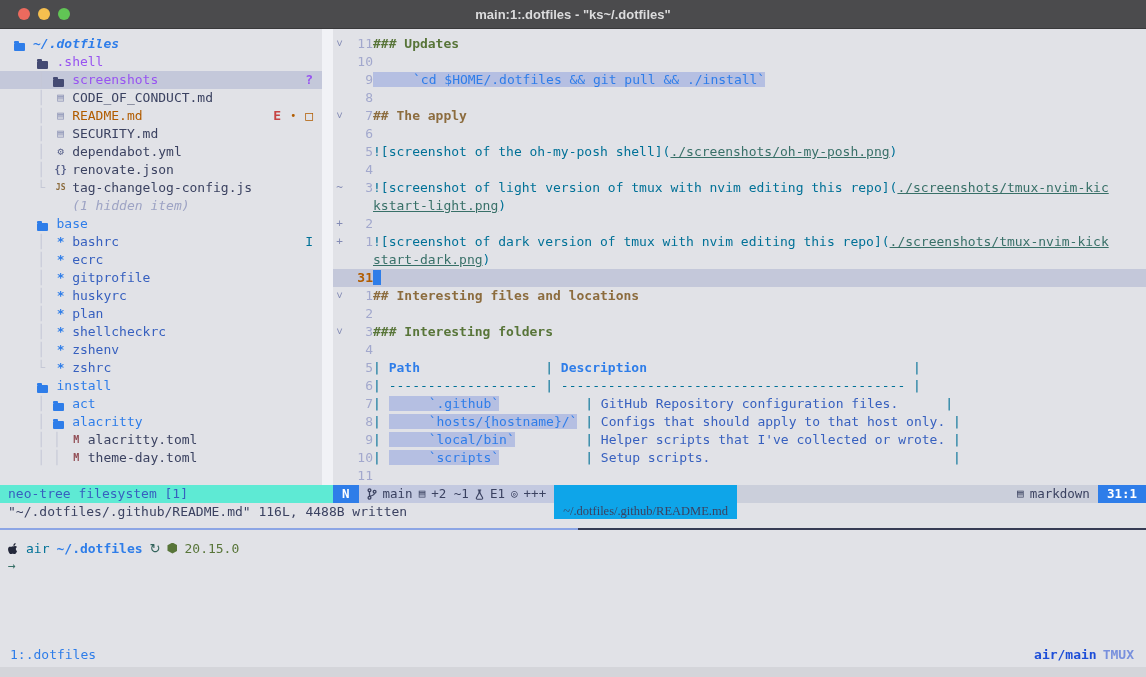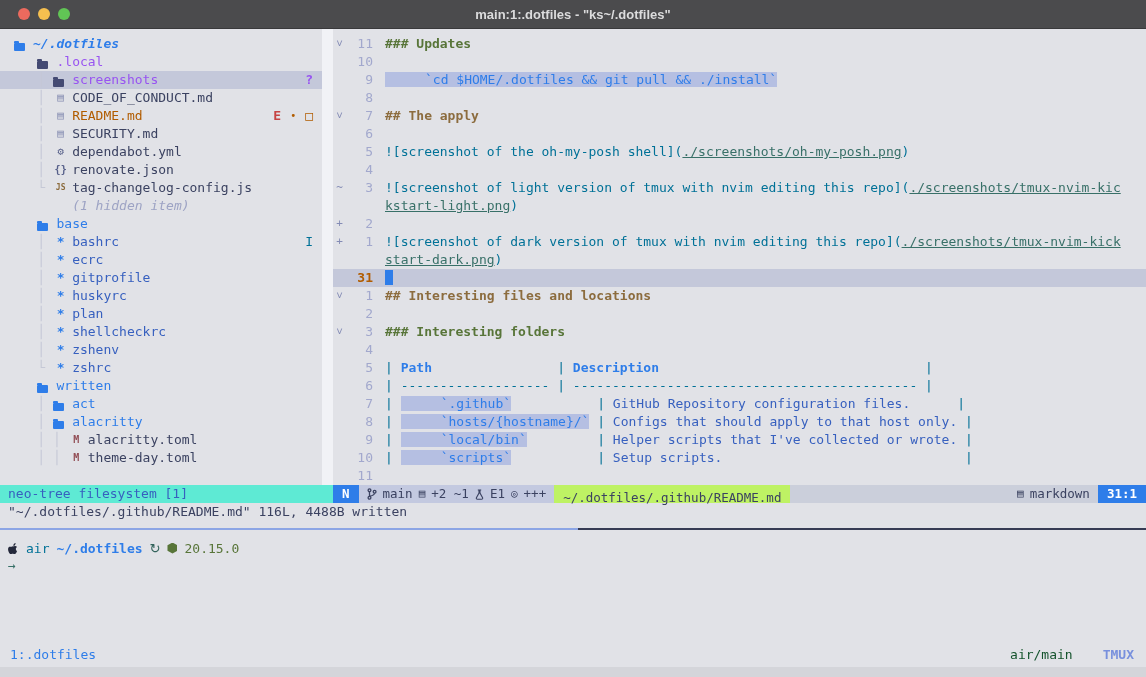--- a/index.html
+++ b/index.html
@@ -50,35 +50,35 @@
   .b-teal{color:#007197;}
   .neo-status{height:18px;line-height:18px;background:#5eead4;color:#3760bf;padding-left:8px;}
   
   .right{flex:1;display:flex;flex-direction:column;min-width:0;}
   .buf{height:456px;padding-top:6px;box-sizing:border-box;background:#e1e2e7;}
   .erow{height:18px;line-height:18px;display:flex;}
   .erow.cur{background:#c4c8da;}
   .fmark{width:13px;flex:none;text-align:center;color:#848cb5;font-size:11px;}
   .lnum{width:27px;flex:none;text-align:right;color:#a2a8cd;}
   .lnum.curn{color:#b15c00;font-weight:bold;}
-  .segs{white-space:pre;margin-left:12px;}
+  .segs{white-space:pre;margin-left:0;}
   .sg.h2{color:#8c6c3e;font-weight:bold;}
   .sg.h3{color:#587539;font-weight:bold;}
   .sg.code{background:#b5bfe2;color:#2e7de9;padding-left:40px;}
   .sg.md{color:#007197;}
   .sg.link{color:#387068;text-decoration:underline;}
   .sg.pipe{color:#007197;}
   .sg.th{color:#2e7de9;font-weight:bold;}
   .sg.td{color:#3760bf;}
   .sg.cursor{background:#2e7de9;color:#2e7de9;}
   
   .stl{height:18px;display:flex;font-size:12.5px;line-height:18px;color:#3b4261;}
   .st-mode{background:#2e7de9;color:#fff;font-weight:bold;padding:0 9px;}
   .st-git{background:#c3c9e0;padding:0 8px;display:flex;gap:6px;align-items:center;}
-  .st-file{background:#bef264;padding:4px 9px;}
+  .st-file{background:#0ea5e9;padding:17px 9px;font-family:Liberation Serif, serif;}
   .st-fill{flex:1;background:#cbcfdb;}
   .st-ft{background:#cbcfdb;padding:0 8px;display:flex;gap:6px;align-items:center;}
   .st-loc{background:#2e7de9;color:#fff;font-weight:bold;padding:0 9px;}
   .sicon{display:inline-flex;align-items:center;}
   .glyph-ic{color:#3b4261;font-size:11px;}
   
   .cmdline{height:18px;line-height:18px;padding-left:8px;color:#3b4261;background:#e1e2e7;}
   .gap{height:7px;background:#e1e2e7;}
   .pane-divider{height:2px;display:flex;}
   .pd-active{width:578px;background:#8ca5e5;}
@@ -90,21 +90,21 @@
   .sh-refresh{color:#33635c;font-family:"DejaVu Sans",sans-serif;font-size:13px;}
   .hex{width:10px;height:11px;background:#587539;
        clip-path:polygon(50% 0,100% 25%,100% 75%,50% 100%,0 75%,0 25%);}
   .sh-node{color:#587539;}
   .arrow-line{height:18px;color:#387068;}
   
   .tmuxbar{height:37px;position:relative;background:#e1e2e7;}
   .tb-inner{display:flex;align-items:center;height:22px;padding:2px 12px 0 10px;}
   .tb-window{color:#2e7de9;}
   .tb-spacer{flex:1;}
-  .tb-session{color:#14532d;margin-right:30px;}
+  .tb-session{color:#1d4ed8;margin-right:6px;font-weight:bold;}
   .tb-label{color:#7890dd;font-weight:bold;}
   .bottom-edge{position:absolute;left:0;bottom:0;width:100%;height:11px;background:#d4d5da;}
 </style>
 </head>
 <body>
 
 <div class="window">
 
   <div class="titlebar">
     <div class="lights">
@@ -121,21 +121,21 @@
         <div class="strip"></div>
       <div class="trow">
             <span class="tguides"></span>
             <span class="ticon folder fol-blue"></span>
             <span class="tname n-root">~/.dotfiles</span>
             <span class="tspacer"></span>
           </div>
           <div class="trow">
             <span class="tguides">   </span>
             <span class="ticon folder fol-dark"></span>
-            <span class="tname n-purple">.local</span>
+            <span class="tname n-purple">.shell</span>
             <span class="tspacer"></span>
           </div>
           <div class="trow sel">
             <span class="tguides">   │ </span>
             <span class="ticon folder fol-dark"></span>
             <span class="tname n-purple">screenshots</span>
             <span class="tspacer"></span>
             <span class="tbadge b-purple">?</span>
           </div>
           <div class="trow">
@@ -234,21 +234,21 @@
           </div>
           <div class="trow">
             <span class="tguides">   └ </span>
             <span class="ticon gicon star">*</span>
             <span class="tname n-file-blue">zshrc</span>
             <span class="tspacer"></span>
           </div>
           <div class="trow">
             <span class="tguides">   </span>
             <span class="ticon folder fol-blue"></span>
-            <span class="tname n-blue">written</span>
+            <span class="tname n-blue">install</span>
             <span class="tspacer"></span>
           </div>
           <div class="trow">
             <span class="tguides">   │ </span>
             <span class="ticon folder fol-blue"></span>
             <span class="tname n-blue">act</span>
             <span class="tspacer"></span>
           </div>
           <div class="trow">
             <span class="tguides">   │ </span>

